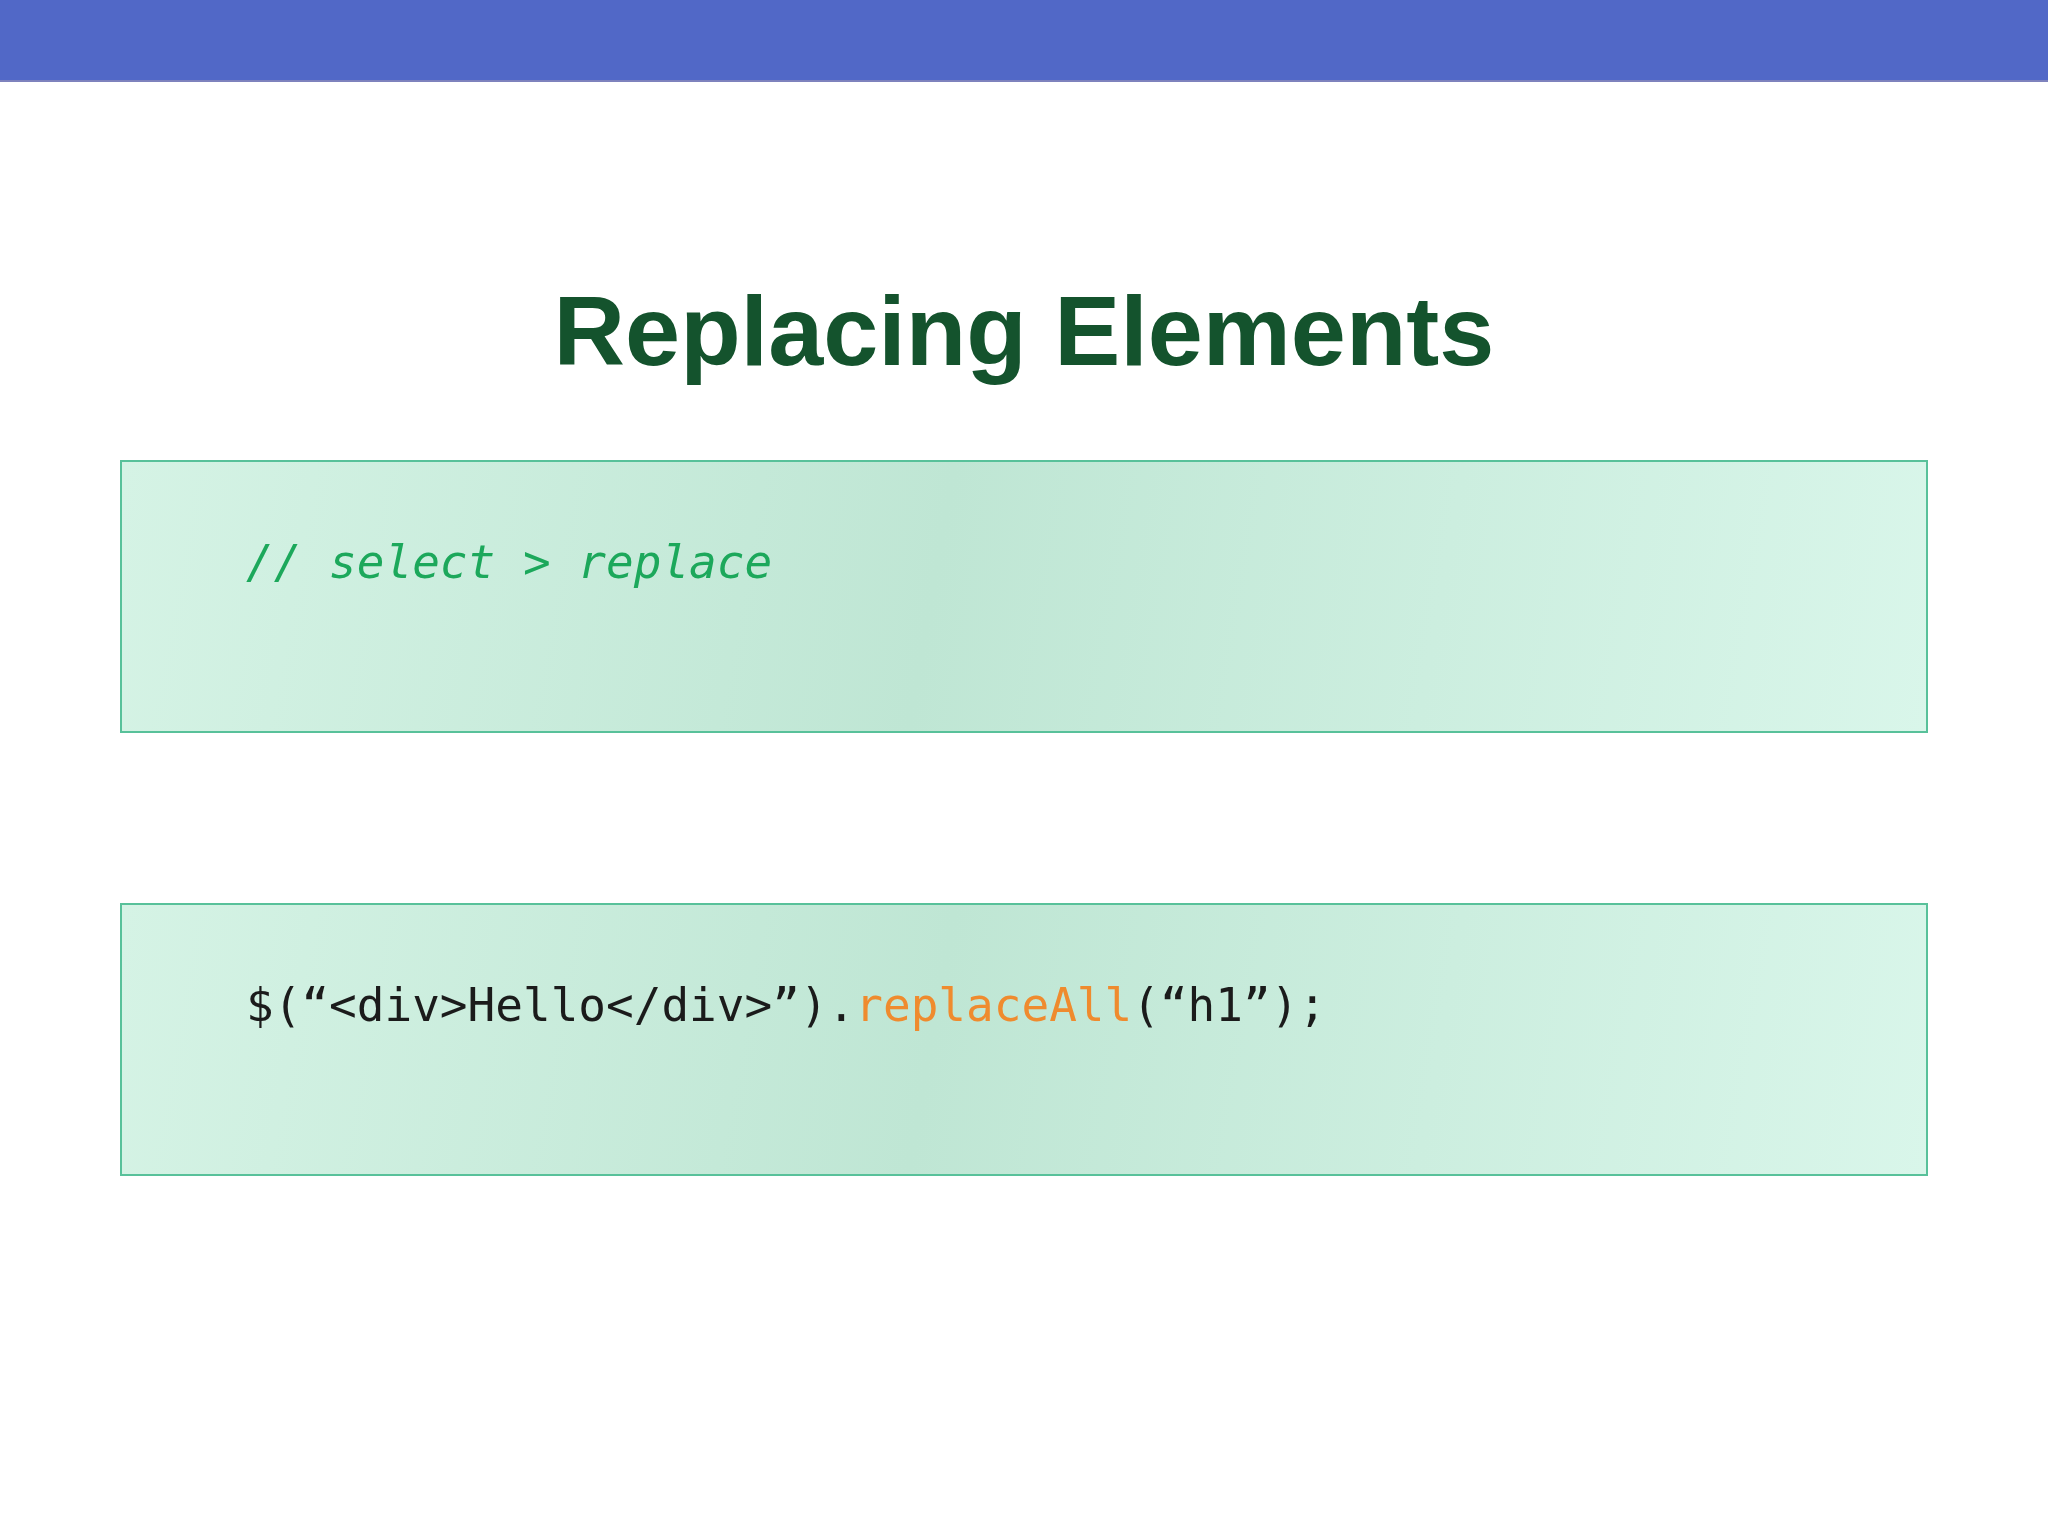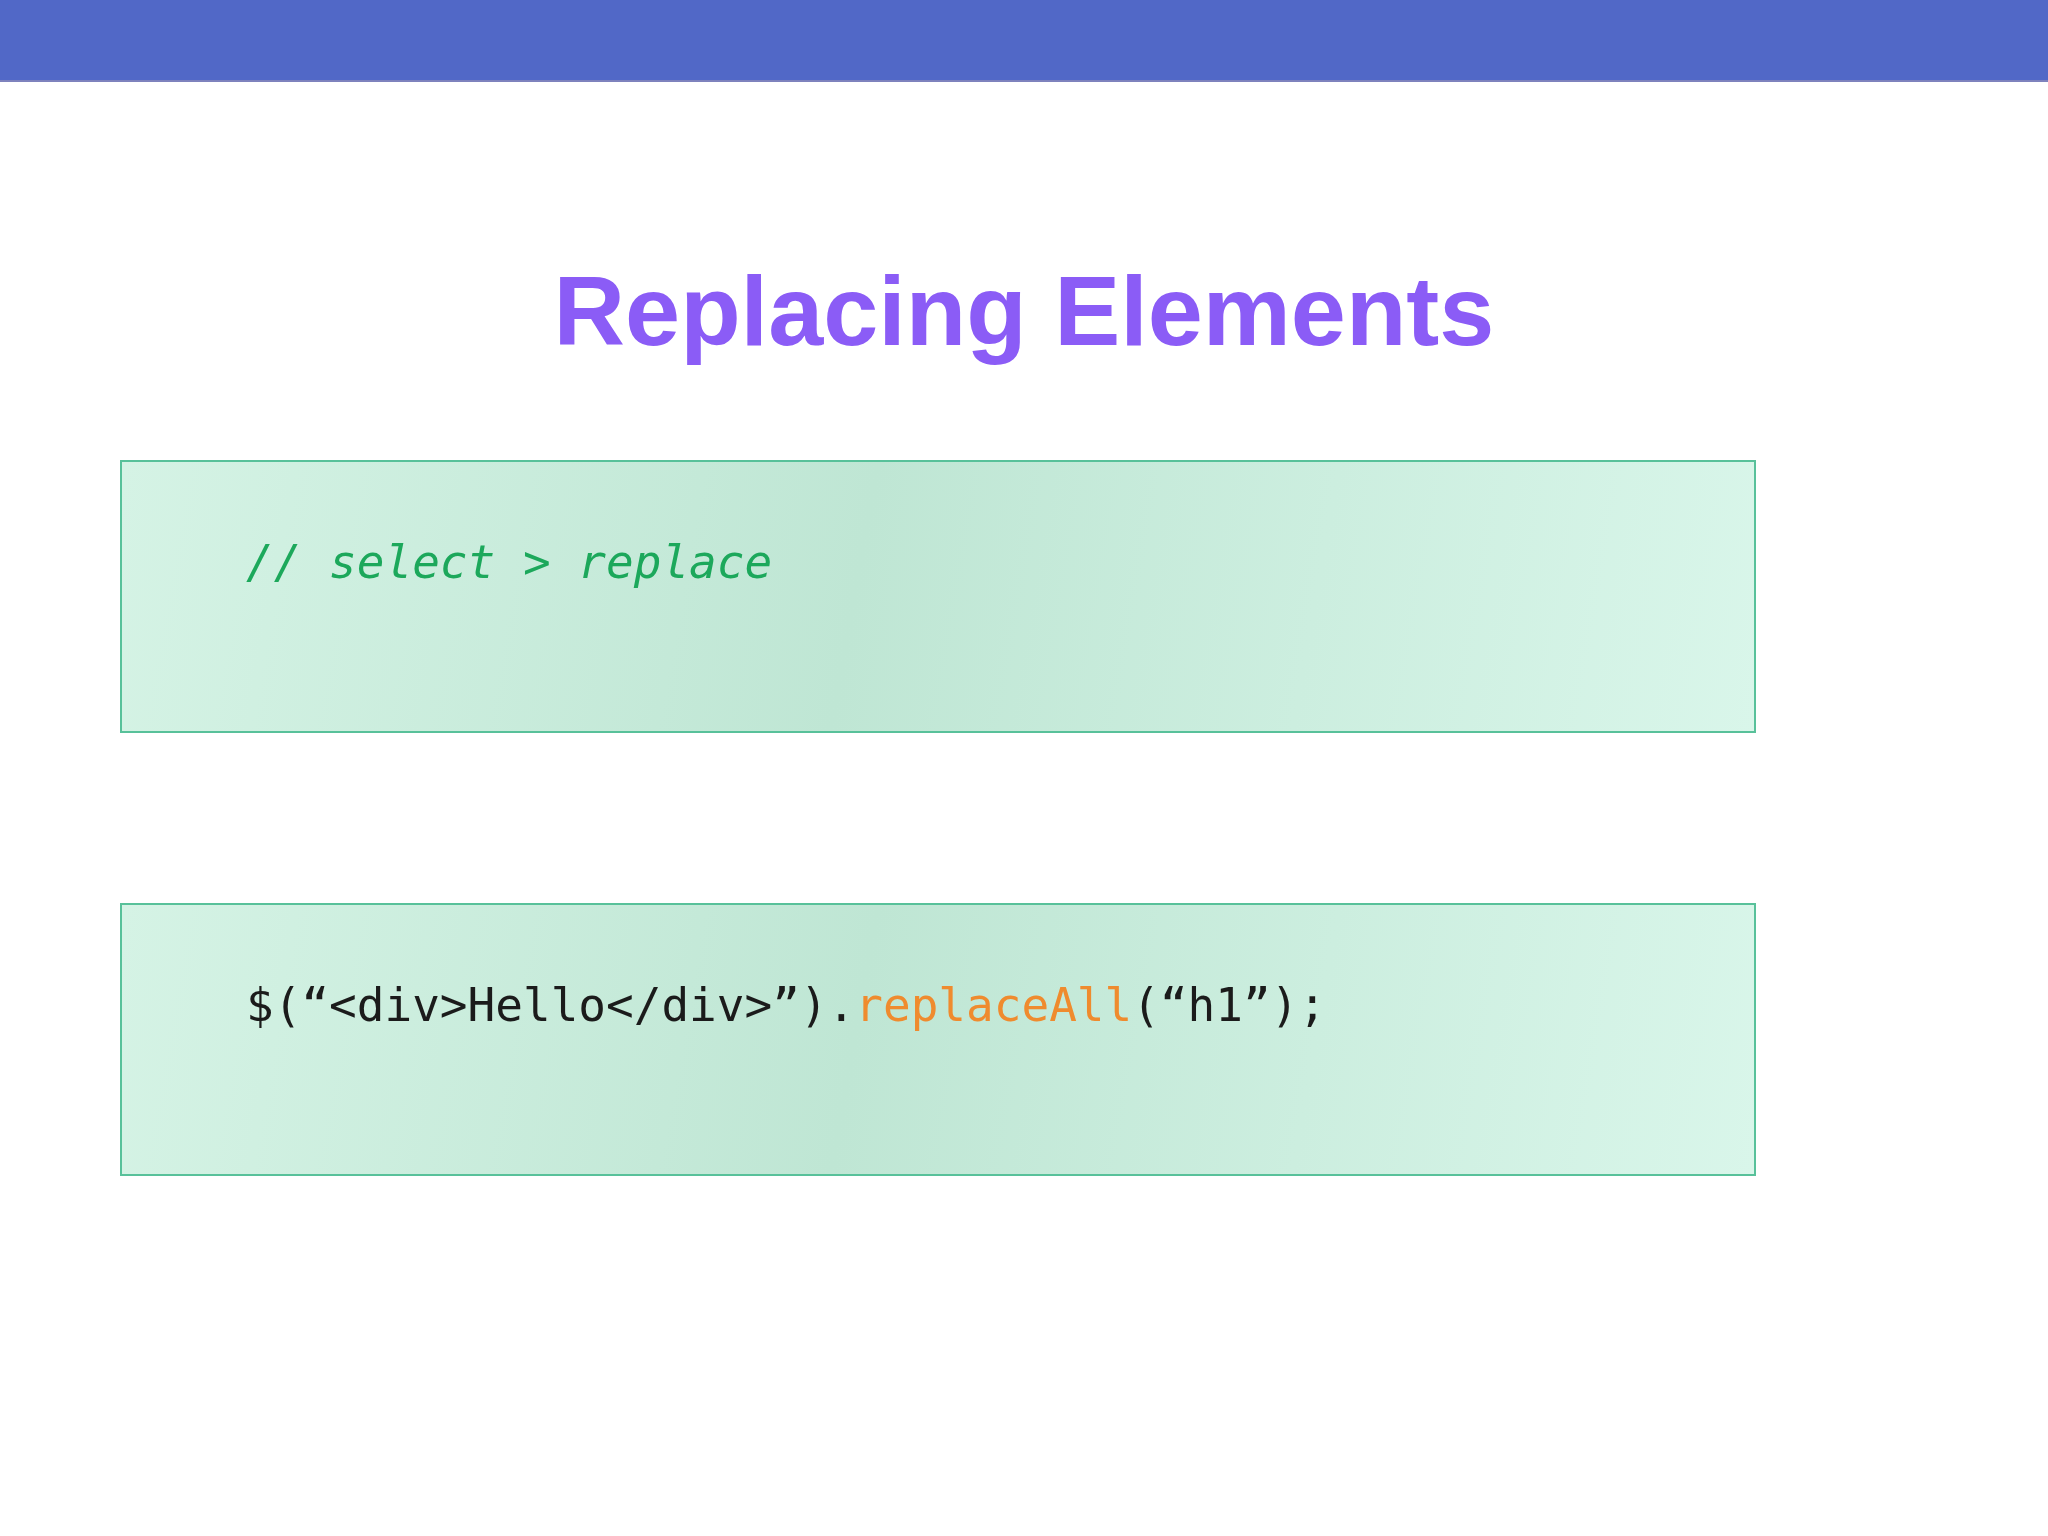--- a/index.html
+++ b/index.html
@@ -22,35 +22,35 @@
     top: 0;
     width: 2048px;
     height: 80px;
     background: #5168c7;
     border-bottom: 2px solid #7e82bd;
   }
 
   
   .slide-title {
     position: absolute;
-    top: 192px;
+    top: 212px;
     left: 0;
     width: 2048px;
     text-align: center;
     font-size: 99px;
     line-height: 1.08;
     font-weight: bold;
-    color: #8b5cf6;
+    color: #14532d;
   }
 
   
   .code-box {
     position: absolute;
     left: 120px;
-    width: 1636px;
+    width: 1808px;
     height: 273px;
     box-sizing: border-box;
     border: 2px solid #58c19a;
     background: linear-gradient(100deg, #d5f3e5 0%, #bfe6d4 45%, #d9f6ea 100%);
     padding: 64px 0 0 124px;
   }
   .box-1 { top: 460px; }
   .box-2 { top: 903px; }
 
   .code-line {

